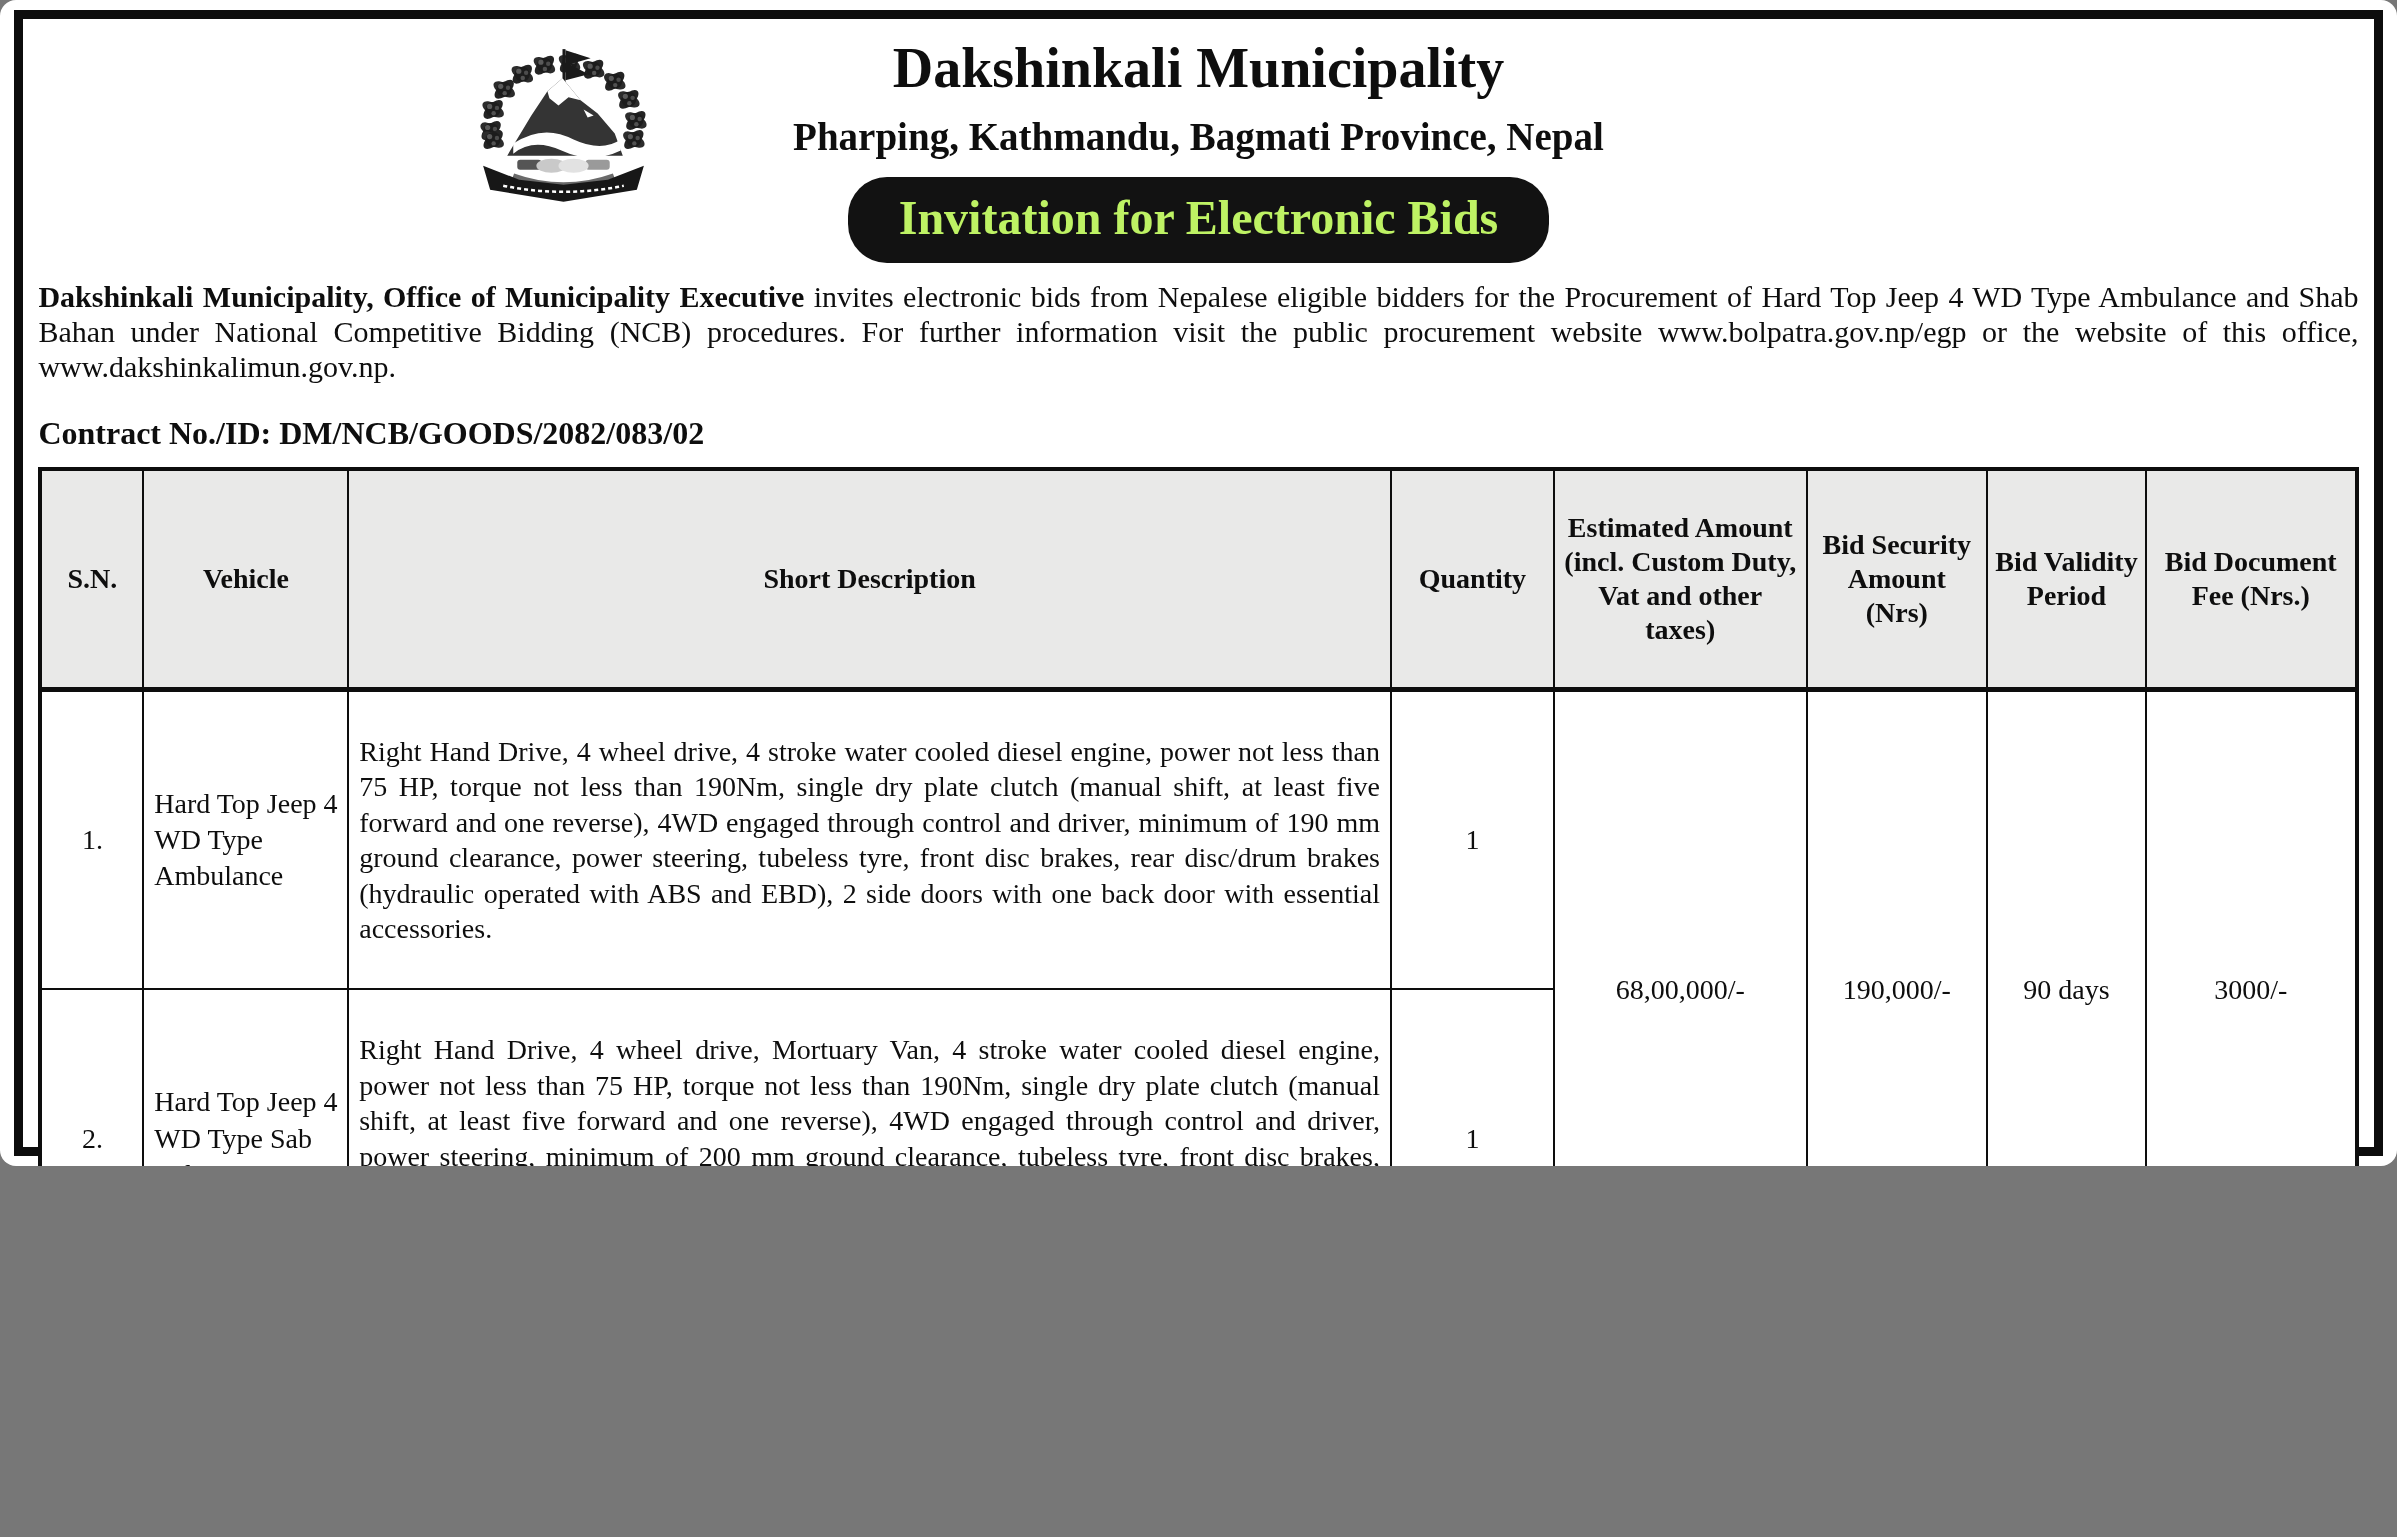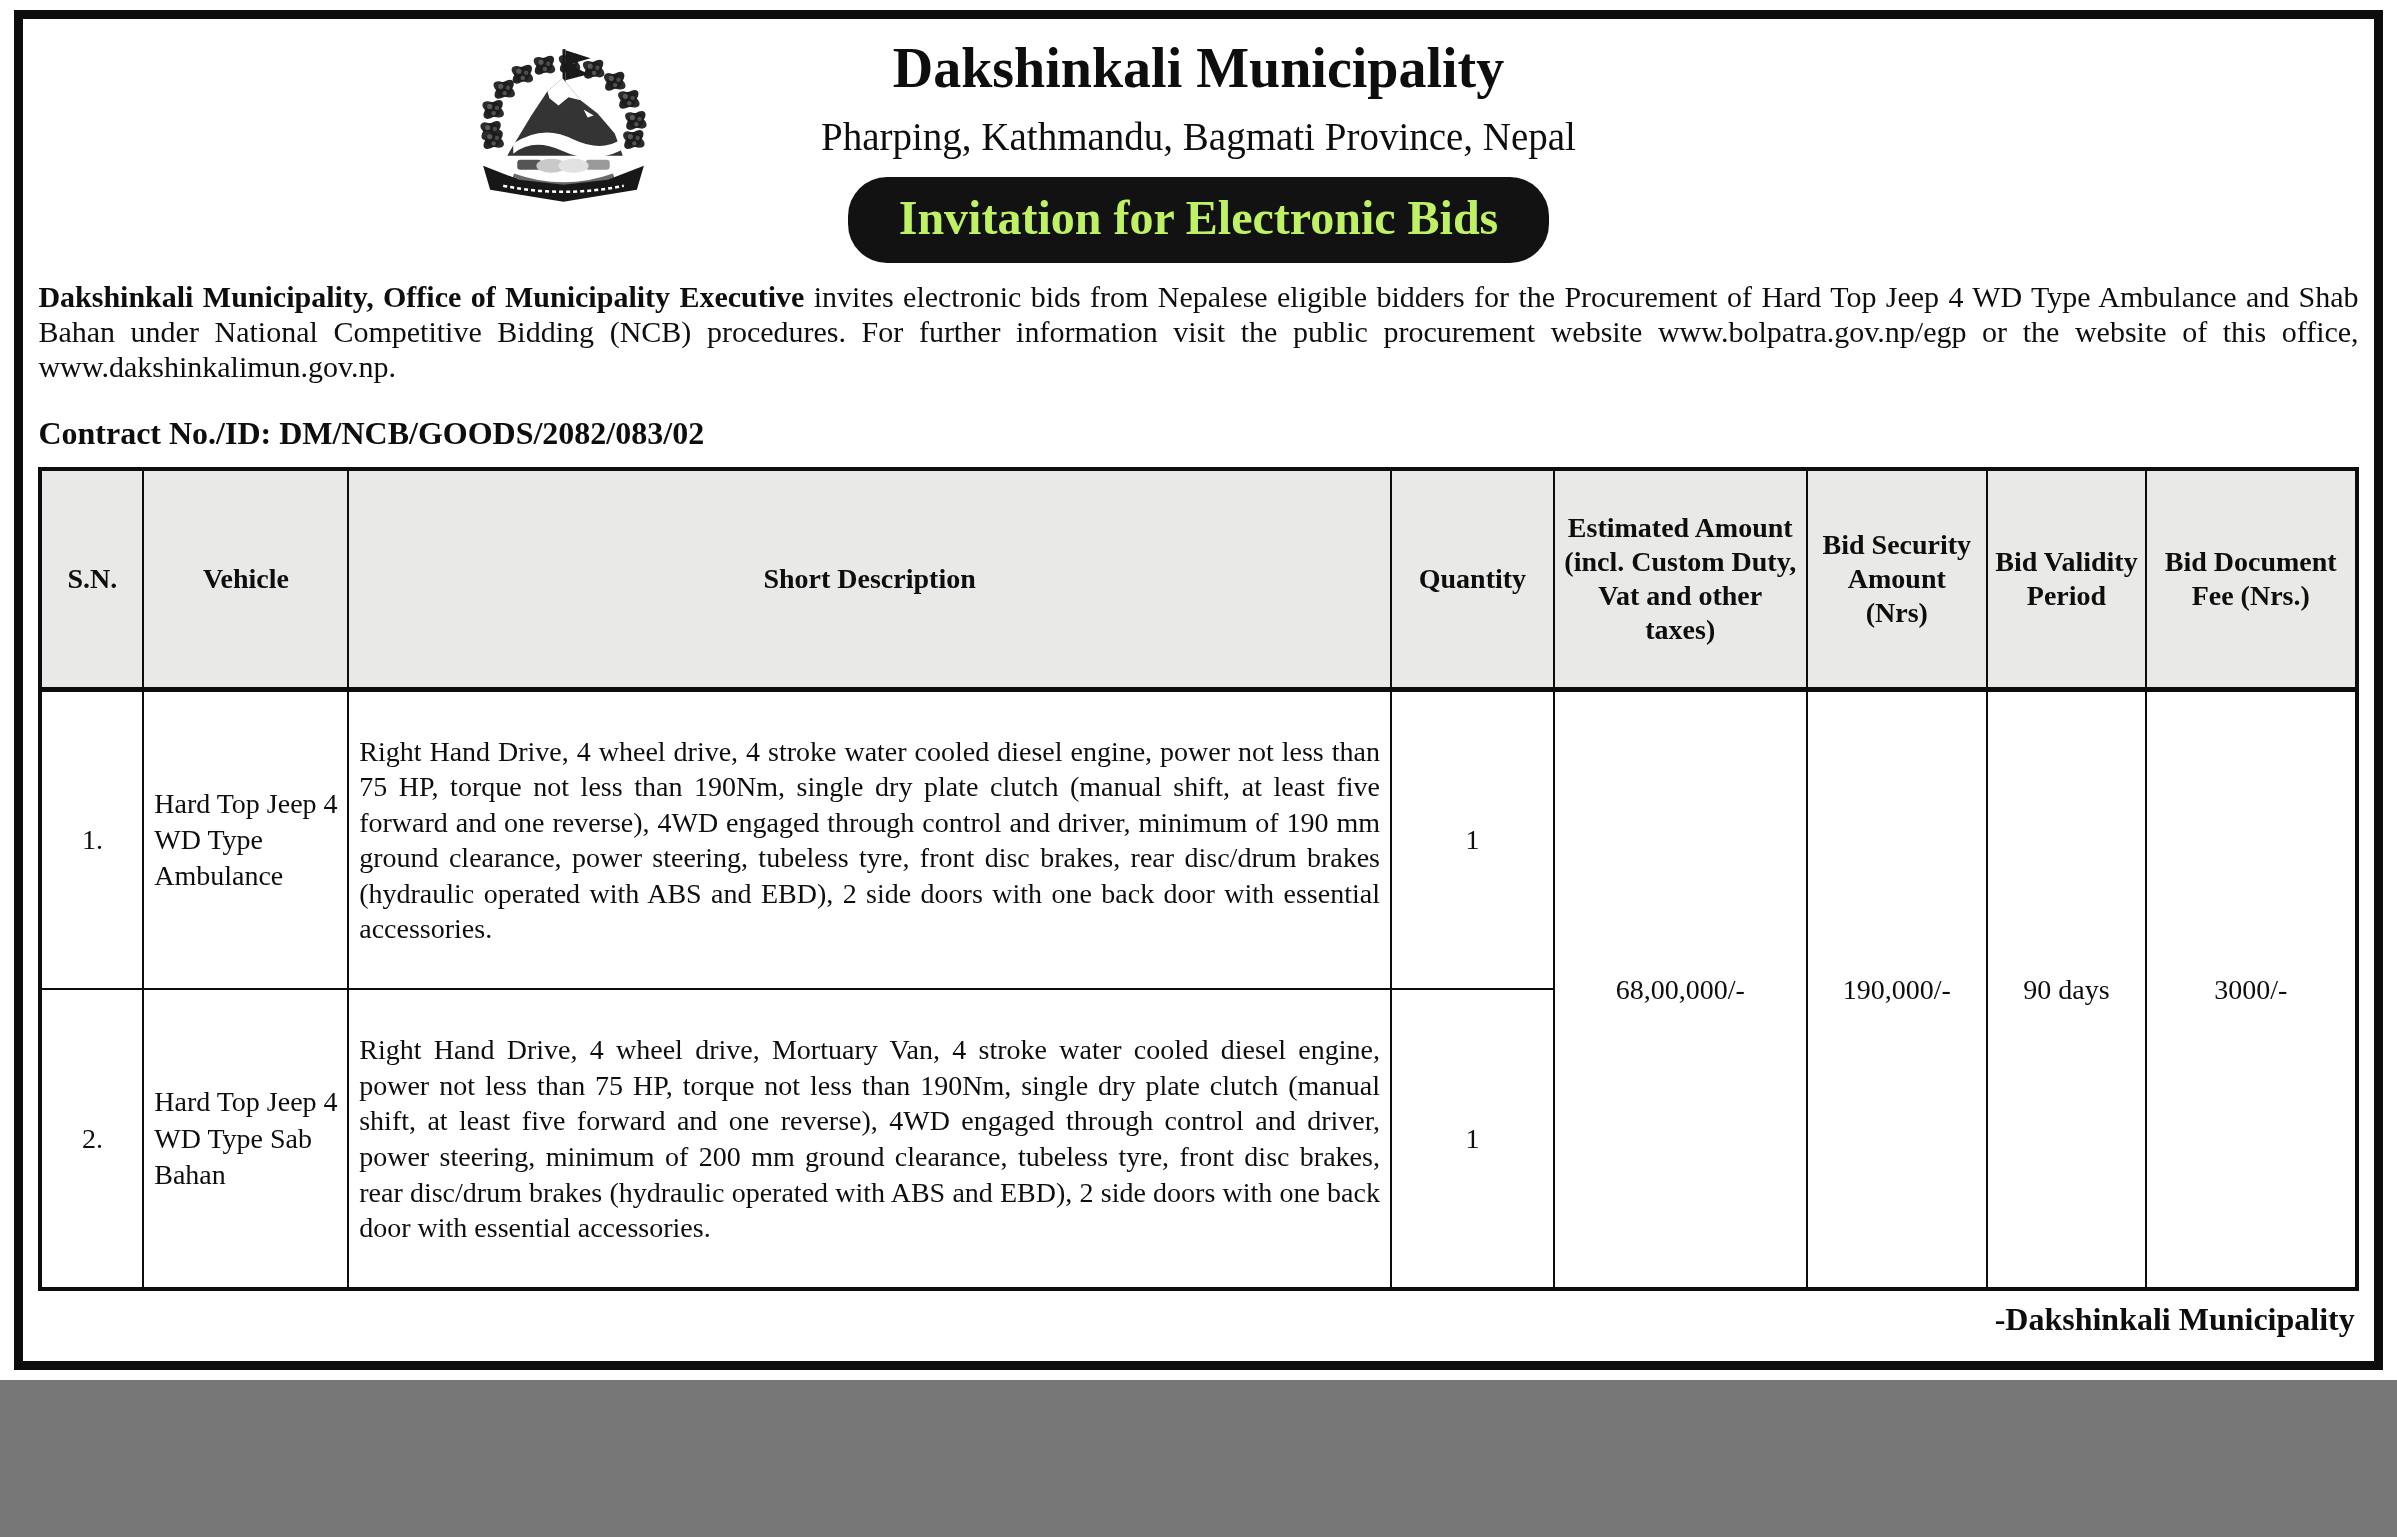--- a/index.html
+++ b/index.html
@@ -1,39 +1,40 @@
 <!DOCTYPE html>
 <html><head>
 <meta charset="utf-8">
 <style>
   html,body{margin:0;padding:0;background:#777;}
   .page{
     position:relative;
-    width:2397px;height:1380px;
+    width:2397px;height:1166px;
     background:#ffffff;
     font-family:"Liberation Serif","DejaVu Serif",serif;
     color:#0e0e0e;
     overflow:hidden;
+    border-radius:16px;
   }
   .frame{
     position:absolute;
     left:13.7px; right:13.7px; top:9.8px; bottom:9.8px;
     border:9.8px solid #0d0d0d;
     padding:3.9px 15.7px 0 15.7px;
     box-sizing:border-box;
   }
   
   .doc-header{position:relative;text-align:center;}
   .emblem{position:absolute;left:423px;top:7.8px;width:206px;height:165px;}
   .title{
     margin:13.7px 0 0 0;
     font-size:56px;font-weight:bold;letter-spacing:0;
   }
   .office{margin:11.8px 0 0 0;font-size:38px;font-weight:bold;}
-  .address{margin:13.7px 0 0 0;font-size:39px;font-weight:normal;}
+  .address{margin:13.7px 0 0 0;font-size:39px;font-weight:bold;}
   .banner-wrap{text-align:center;margin-top:17.6px;}
   .banner{
     display:inline-block;
     background:#121212;color:#bef264;
     font-size:48px;font-weight:bold;
     padding:13.7px 51px 17.6px 51px;
     border-radius:39px;
   }
   .date-line{text-align:center;font-size:29px;font-weight:bold;margin-top:15.7px;}
   

